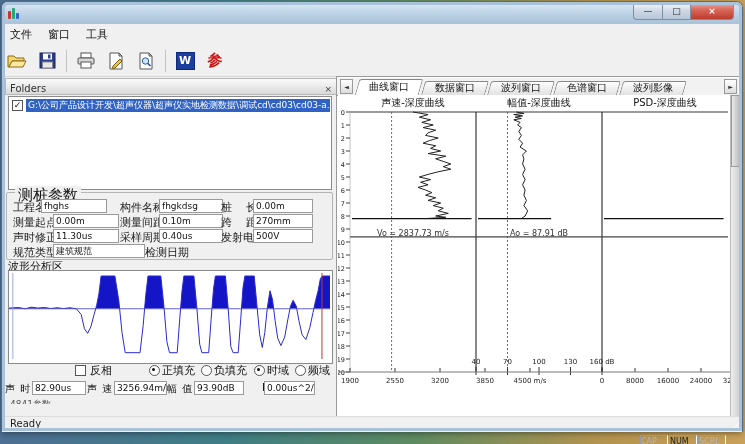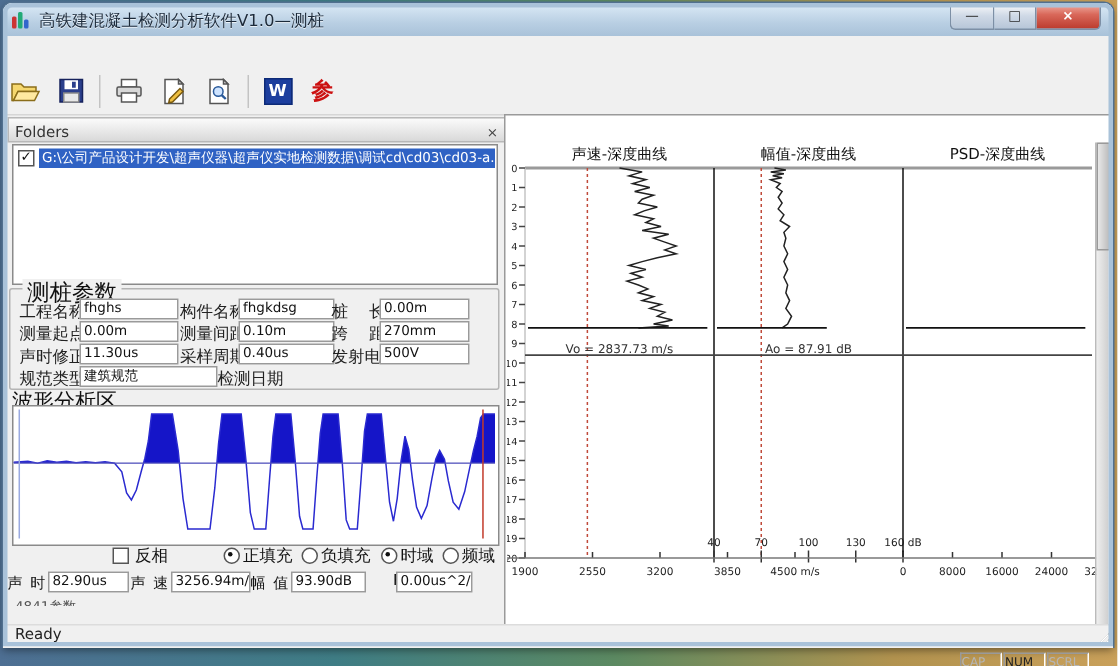--- a/index.html
+++ b/index.html
@@ -38,21 +38,21 @@
   #listbox{position:absolute;left:6px;top:94px;width:322px;height:92px;background:#fff;border:1px solid #8a8a8a}
   .litem{display:flex;align-items:center;height:14px;margin:1px 1px}
   .lcheck{width:9px;height:9px;border:1px solid #555;background:#fff;font-size:9px;line-height:8px;text-align:center;margin:0 3px 0 2px;color:#111}
   .ltext{background:#2f62c4;color:#fff;font-size:9px;padding:0 2px;white-space:nowrap;overflow:hidden;max-width:300px}
   
   #grpbox{position:absolute;left:4px;top:190px;width:325px;height:66px;border:1px solid #b4b4b4;border-radius:2px}
   #grpbox .legend{position:absolute;top:-7px;left:8px;background:#f0f0f0;padding:0 3px;font-size:15px}
   .flabel{position:absolute;font-size:11px;white-space:pre;color:#222}
   .fval{position:absolute;height:12px;background:#fff;border:1px solid #9a9a9a;font-size:9px;line-height:12px;padding-left:2px;white-space:nowrap;overflow:hidden}
   
-  #wavelabel{position:absolute;left:6px;top:257px;font-size:14px}
+  #wavelabel{position:absolute;left:6px;top:257px;font-size:11px}
   #wavebox{position:absolute;left:6px;top:268px;width:323px;height:92px;background:#fff;border:1px solid #8a8a8a}
   
   .cb{position:absolute;width:9px;height:9px;border:1px solid #555;background:#fff}
   .radio{position:absolute;width:9px;height:9px;border:1px solid #555;border-radius:50%;background:#fff}
   .radio.on::after{content:'';position:absolute;left:2px;top:2px;width:3px;height:3px;border-radius:50%;background:#111}
   .clabel{position:absolute;font-size:11px}
   .rlabel{position:absolute;font-size:10px;letter-spacing:1px}
   #clipped{position:absolute;left:8px;top:396px;width:70px;height:6px;overflow:hidden;font-size:9px;color:#555}
   
   #rpanel{position:absolute;left:334px;top:74px;width:403px;height:340px;background:#fff;border:1px solid #9a9a9a}
@@ -80,34 +80,38 @@
 
 <div id="desktop"></div>
 
 <div id="win">
   <div id="titlebar">
     <span class="appicon">
       <i style="height:8px;background:#c33"></i>
         <i style="height:11px;background:#2a7"></i>
         <i style="height:6px;background:#36c"></i>
     </span>
-    <span class="title">高铁建混凝土检测分析软件V1.0—测桩</span>
     <div class="winbtns">
       <div class="wb min">
           <span>—</span>
         </div>
       <div class="wb max">
           <span>□</span>
         </div>
       <div class="wb close">
           <span>×</span>
         </div>
     </div>
   </div>
 
+  <div id="menubar">
+    <span class="mi">文件</span>
+    <span class="mi">窗口</span>
+    <span class="mi">工具</span>
+  </div>
 
   <div id="toolbar">
     <div class="tbtn">
       <svg width="20" height="16" viewBox="0 0 20 16">
         <path d="M1 3 h6 l2 2 h8 v3 H5 L2 14 H1 z" fill="#f5d76e" stroke="#8a6d1a"></path>
         <path d="M5 8 h14 l-3 6 H2 z" fill="#ffe9a0" stroke="#8a6d1a"></path>
       </svg>
     </div>
     <div class="tbtn">
       <svg width="17" height="17" viewBox="0 0 17 17">
@@ -156,21 +160,21 @@
   <div id="listbox">
     <div class="litem">
       <span class="lcheck">✓</span>
       <span class="ltext">G:\公司产品设计开发\超声仪器\超声仪实地检测数据\调试cd\cd03\cd03-a...</span>
     </div>
   </div>
 
   <div id="grpbox">
     <span class="legend">测桩参数</span>
     <span class="flabel" style="left:6px;top:7px">工程名称</span>
-    <div class="fval" style="left:46px;top:6px;width:62px">fhghs</div>
+    <div class="fval" style="left:34px;top:6px;width:62px">fhghs</div>
     <span class="flabel" style="left:113px;top:7px">构件名称</span>
     <div class="fval" style="left:152px;top:6px;width:60px">fhgkdsg</div>
     <span class="flabel" style="left:214px;top:7px">桩    长</span>
     <div class="fval" style="left:246px;top:6px;width:56px">0.00m</div>
 
     <span class="flabel" style="left:6px;top:22px">测量起点</span>
     <div class="fval" style="left:46px;top:21px;width:62px">0.00m</div>
     <span class="flabel" style="left:113px;top:22px">测量间距</span>
     <div class="fval" style="left:152px;top:21px;width:60px">0.10m</div>
     <span class="flabel" style="left:214px;top:22px">跨    距</span>
@@ -217,20 +221,39 @@
   <div class="fval" style="left:30px;top:379px;width:50px">82.90us</div>
   <span class="rlabel" style="left:85px;top:380px">声 速</span>
   <div class="fval" style="left:112px;top:379px;width:49px">3256.94m/s</div>
   <span class="rlabel" style="left:165px;top:380px">幅 值</span>
   <div class="fval" style="left:192px;top:379px;width:46px">93.90dB</div>
   <span class="rlabel" style="left:260px;top:380px">PSD</span>
   <div class="fval" style="left:262px;top:379px;width:47px">0.00us^2/m</div>
   <div id="clipped">4841参数</div>
 
   <div id="rpanel">
+    <div id="tabstrip">
+      <div class="tsbtn">◄</div>
+      <div class="tab sel">
+          <span>曲线窗口</span>
+        </div>
+      <div class="tab">
+          <span>数据窗口</span>
+        </div>
+      <div class="tab">
+          <span>波列窗口</span>
+        </div>
+      <div class="tab">
+          <span>色谱窗口</span>
+        </div>
+      <div class="tab">
+          <span>波列影像</span>
+        </div>
+      <div class="tsbtn right">►</div>
+    </div>
     <div id="chartarea">
       <svg id="chart-svg" width="393" height="321">
           <line x1="12" y1="17" x2="390" y2="17" stroke="#9a9a9a" stroke-width="2"></line>
           <line x1="12" y1="17" x2="12" y2="277" stroke="#c4c4c4" stroke-width="1"></line>
           <line x1="8" y1="17" x2="12" y2="17" stroke="#444"></line>
           <text x="7" y="19.5" font-size="6.5" text-anchor="end" fill="#222">0</text>
           <line x1="8" y1="30" x2="12" y2="30" stroke="#444"></line>
           <text x="7" y="32.5" font-size="6.5" text-anchor="end" fill="#222">1</text>
           <line x1="8" y1="43" x2="12" y2="43" stroke="#444"></line>
           <text x="7" y="45.5" font-size="6.5" text-anchor="end" fill="#222">2</text>

